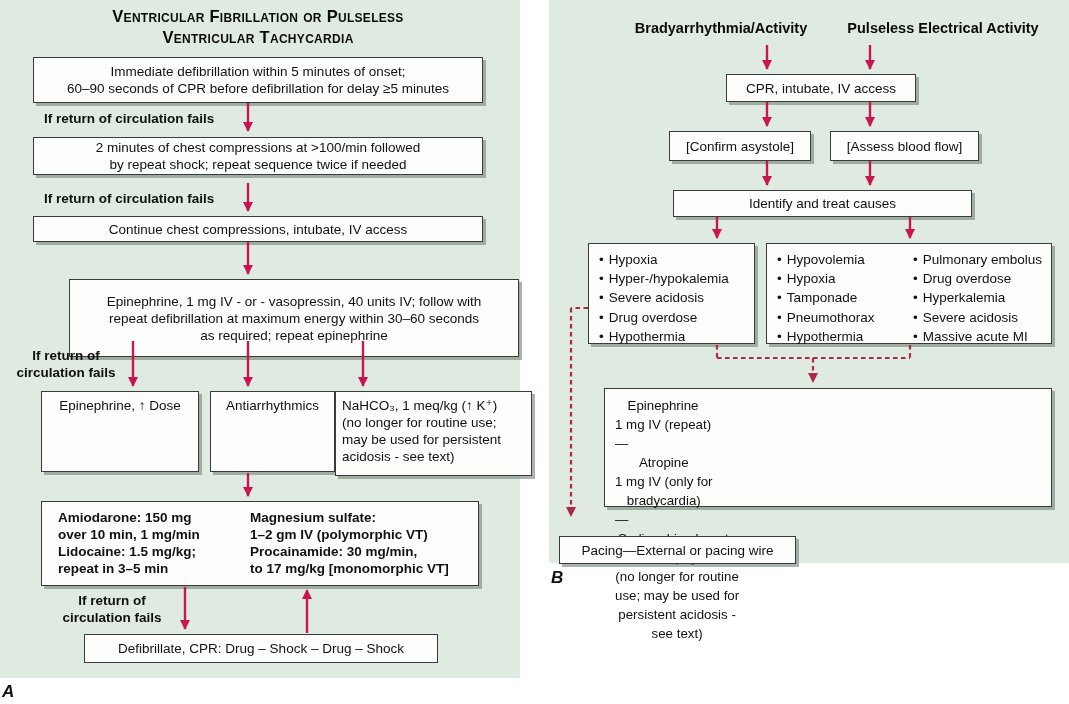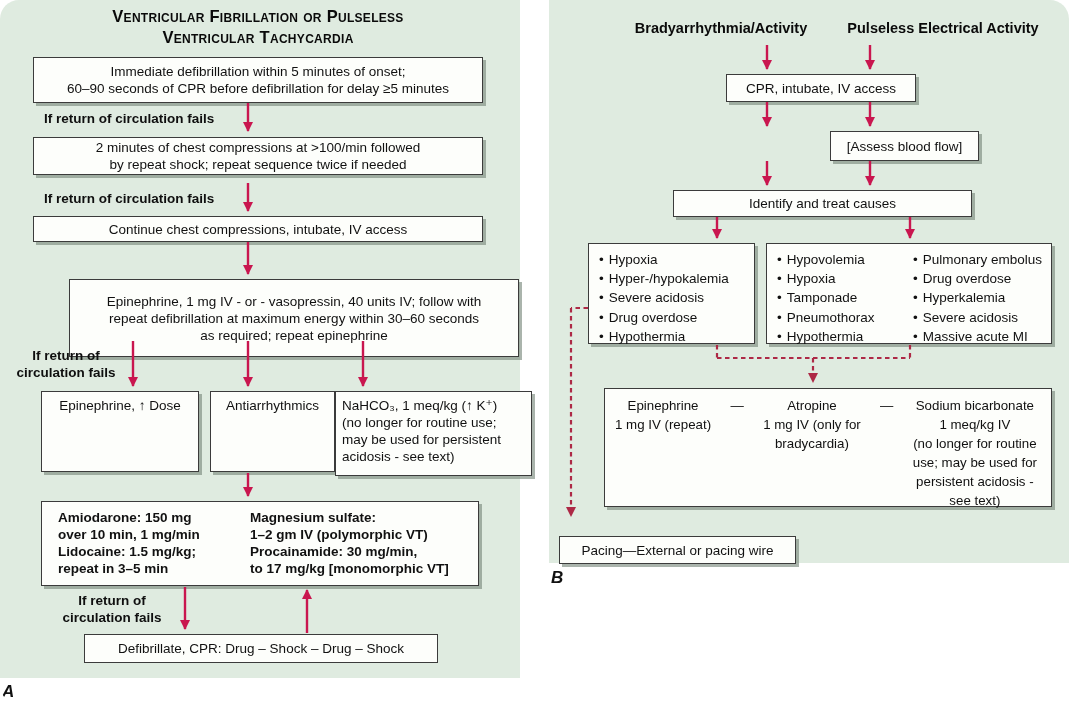--- a/index.html
+++ b/index.html
@@ -1,20 +1,19 @@
 <!DOCTYPE html>
 <html><head>
 <meta charset="utf-8">
 <style>
   html,body{margin:0;padding:0;background:#ffffff;}
   .canvas{
     position:relative;width:1069px;height:704px;background:#ffffff;
     font-family:"Liberation Sans","DejaVu Sans",sans-serif;color:#111;
     overflow:hidden;
-    border-radius:19px;
   }
   .panel{position:absolute;background:#dfebe0;}
   .panel-a{left:0;top:0;width:520px;height:678px;}
   .panel-b{left:549px;top:0;width:520px;height:563px;}
   .arrows{position:absolute;left:0;top:0;pointer-events:none;}
   .box{
     position:absolute;box-sizing:border-box;background:#fdfefb;
     border:1.5px solid #3b3b3b;box-shadow:3px 3px 0 rgba(125,140,128,.65);
     display:flex;align-items:center;justify-content:center;
     font-size:13.5px;line-height:17px;text-align:center;
@@ -45,21 +44,21 @@
   .twocol .col{text-align:left;white-space:pre-line;}
   .twocol .col1{flex:0 0 172px;}
   .causes{align-items:flex-start;justify-content:flex-start;
     padding:6px 4px 2px 10px;text-align:left;}
   .cause-list{display:flex;flex-direction:column;}
   .cause-row{line-height:19.2px;display:flex;}
   .bullet{margin-right:5px;}
   .causes-grid{display:flex;align-items:flex-start;gap:4px;}
   .causes-grid .cgcol1{flex:0 0 132px;}
   .drugbox{align-items:flex-start;justify-content:space-between;
-    padding:7px 14px 2px 10px;font-size:13.3px;line-height:19px;}
+    padding:7px 14px 2px 10px;font-size:13.3px;line-height:19px;flex-direction:column;}
   .drugcol{text-align:center;white-space:pre-line;}
   .dash-sep{line-height:19px;font-weight:normal;}
 </style>
 </head>
 <body>
 
 <div class="canvas">
 
   <section class="panel panel-a">
 
@@ -133,20 +132,21 @@
   <div class="panel-letter" style="left:2px;top:682px;">A</div>
 
   <section class="panel panel-b">
 
     <div class="bheader" style="left:42px;top:20px;width:260px;">Bradyarrhythmia/Activity</div>
 
     <div class="bheader" style="left:278px;top:20px;width:232px;">Pulseless Electrical Activity</div>
 
     <div class="box" style="left:177px;top:74px;width:190px;height:28px;">CPR, intubate, IV access</div>
 
+    <div class="box" style="left:120px;top:131px;width:142px;height:30px;">[Confirm asystole]</div>
 
     <div class="box" style="left:281px;top:131px;width:149px;height:30px;">[Assess blood flow]</div>
 
     <div class="box" style="left:124px;top:190px;width:299px;height:27px;">Identify and treat causes</div>
 
     <div class="box causes" style="left:39px;top:243px;width:167px;height:101px;">
       <div class="cause-list">
         <div class="cause-row"><span class="bullet">•</span><span>Hypoxia</span></div>
         <div class="cause-row"><span class="bullet">•</span><span>Hyper-/hypokalemia</span></div>
         <div class="cause-row"><span class="bullet">•</span><span>Severe acidosis</span></div>

